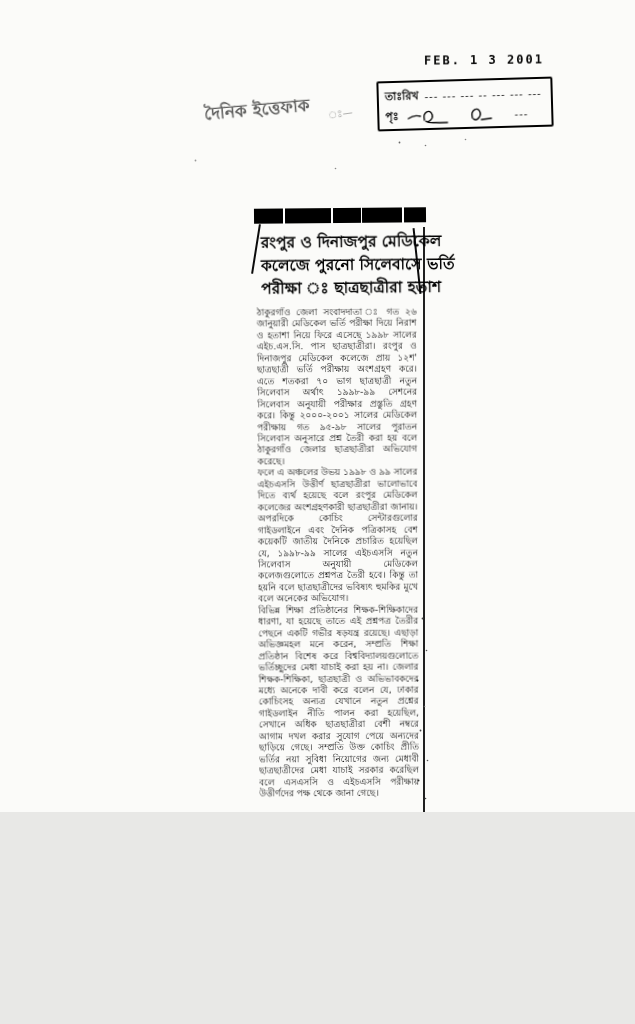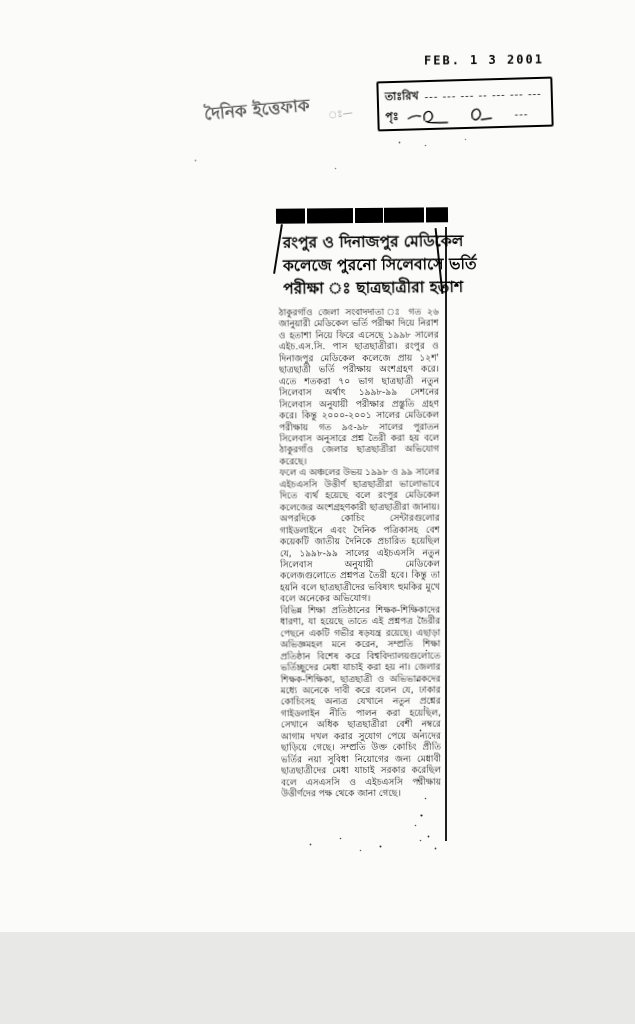--- a/index.html
+++ b/index.html
@@ -1,18 +1,18 @@
 <!DOCTYPE html>
 <html><head>
 <meta charset="utf-8">
 <style>
   html,body{margin:0;padding:0;background:#e8e8e6;}
   .page{
     position:relative;
-    width:635px;height:932px;
+    width:635px;height:812px;
     margin:0 auto;
     background:#fbfbf9;
     overflow:hidden;
     font-family:"DejaVu Sans","Liberation Sans",sans-serif;
     color:#161616;
   }
   
   .date-stamp{
     position:absolute;left:424px;top:53px;
     font-family:"DejaVu Sans Mono","Liberation Mono",monospace;
@@ -42,21 +42,21 @@
     opacity:.62;filter:blur(.55px) contrast(1.4);
     white-space:nowrap;
   }
   .margin-marks{
     position:absolute;left:328px;top:106px;
     font-size:10px;color:#333;opacity:.5;transform:rotate(-8deg);
     filter:blur(.4px);
   }
   
   .clipping{
-    position:absolute;left:276px;top:208px;width:173px;height:660px;
+    position:absolute;left:254px;top:208px;width:173px;height:660px;
     filter:contrast(1.15);
   }
   .top-bar{
     height:15px;width:172px;
     transform:rotate(-.5deg);
     background:linear-gradient(90deg,
       #0d0d0d 0 17%, #fbfbf9 17% 18.3%,
       #0d0d0d 18.3% 45%, #fbfbf9 45% 46.2%,
       #0d0d0d 46.2% 62%, #fbfbf9 62% 63%,
       #0d0d0d 63% 86%, #fbfbf9 86% 87%,

